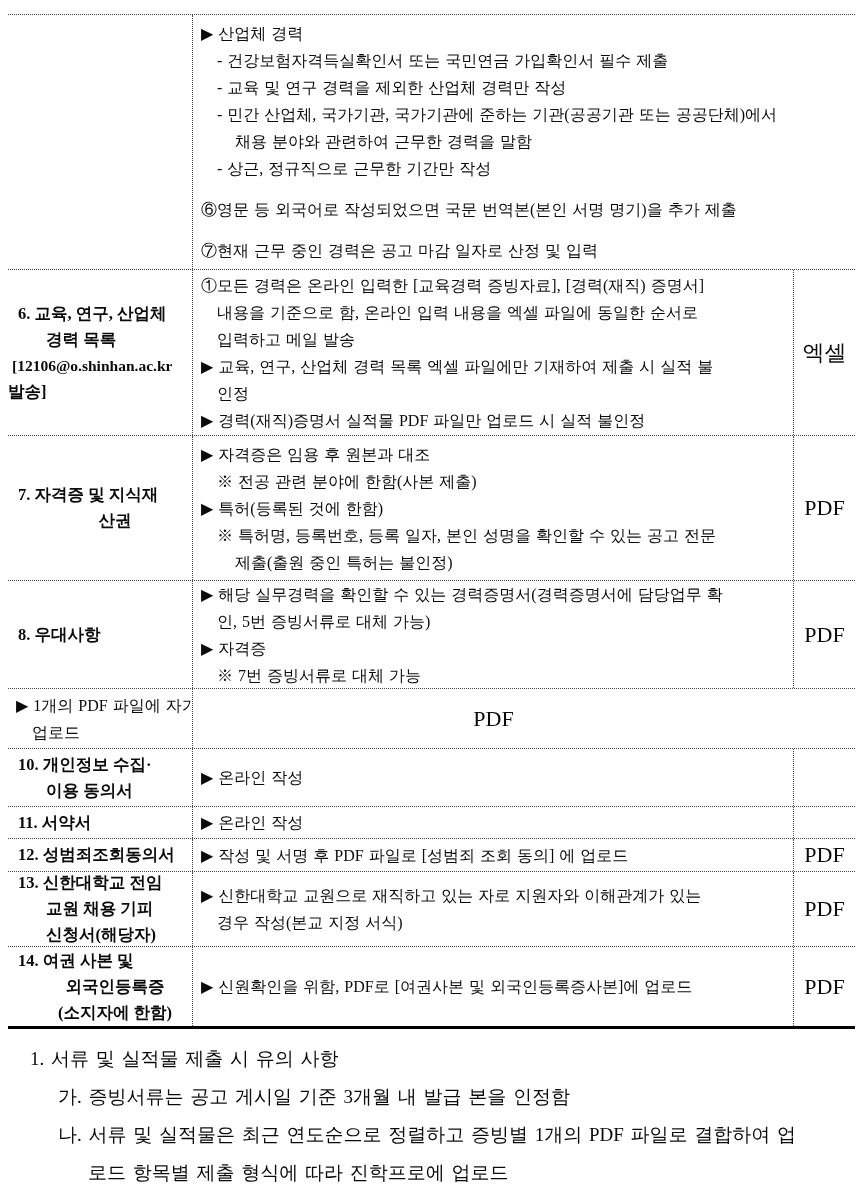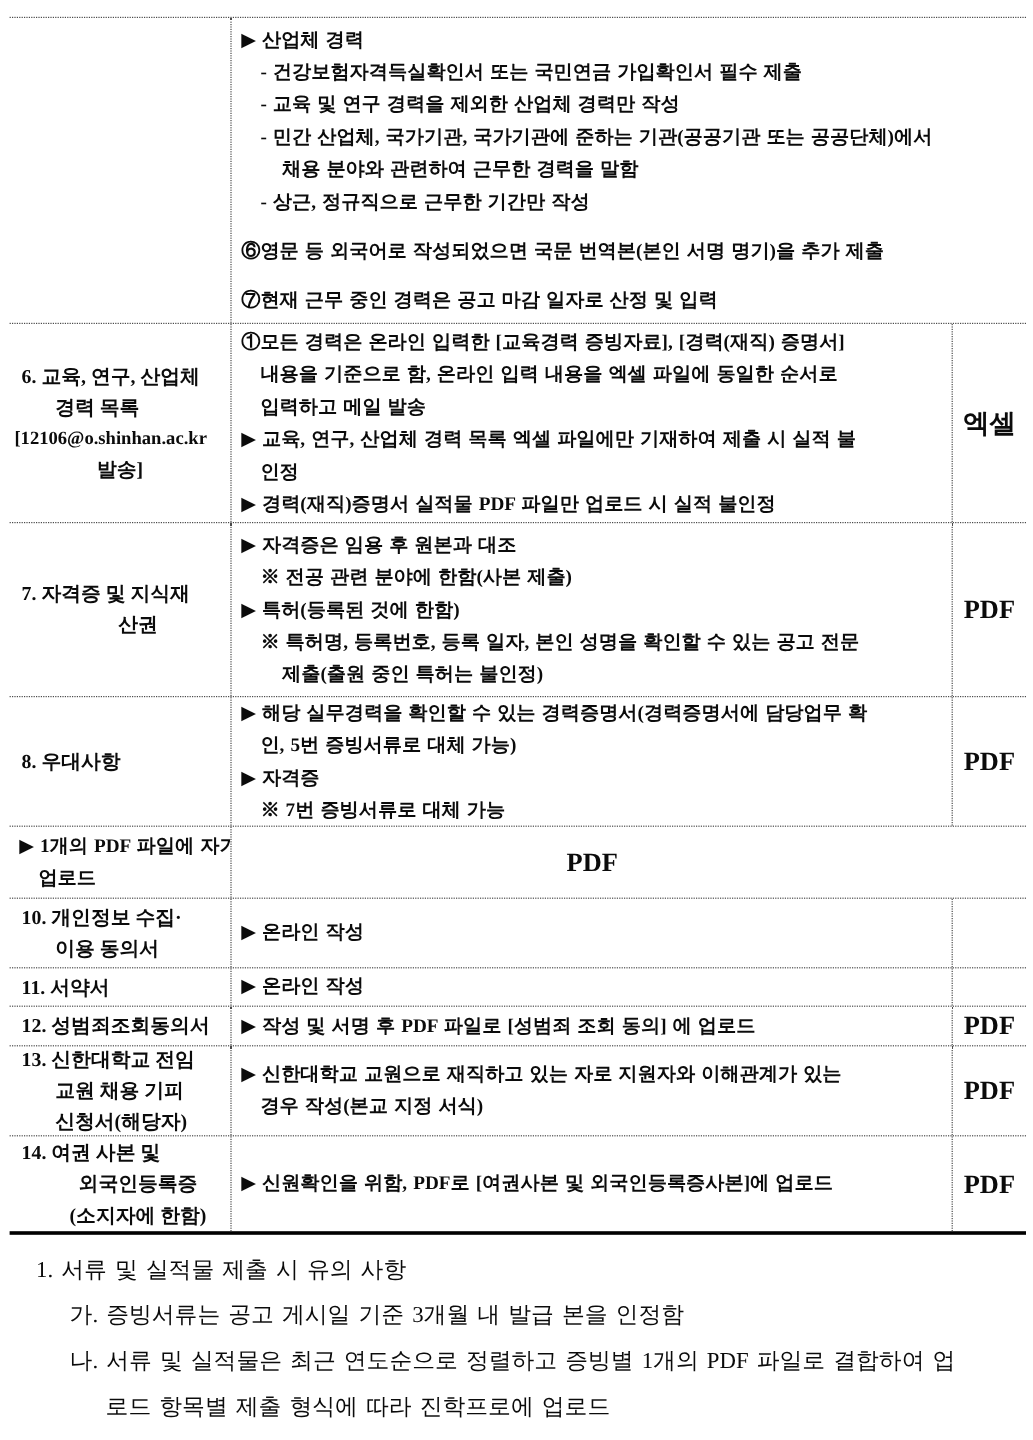--- a/index.html
+++ b/index.html
@@ -14,21 +14,21 @@
     border-bottom:3px solid #000;
     box-sizing:border-box;
   }
   .row{
     display:grid;
     grid-template-columns:185px 601px 61px;
     border-bottom:1px dotted #4a4a4a;
     box-sizing:border-box;
   }
   .row:last-child{border-bottom:none;}
-  .cell{box-sizing:border-box;display:flex;flex-direction:column;justify-content:center;overflow:hidden;font-weight:bold;}
+  .cell{box-sizing:border-box;display:flex;flex-direction:column;justify-content:center;overflow:hidden;}
   .cell-label{
     border-right:1px dotted #4a4a4a;
     font-weight:bold;font-size:16.5px;
   }
   .cell-content{
     border-right:1px dotted #4a4a4a;
     font-size:16px;
   }
   .row.span .cell-content{grid-column:2 / 4;border-right:none;}
   .cell-format{
@@ -38,21 +38,21 @@
   .cl{line-height:27px;white-space:nowrap;word-spacing:1px;}
   .blank{height:14px;}
   .i0{padding-left:8px;}
   .i1{padding-left:24px;}
   .i2{padding-left:42px;}
   .ll{line-height:26px;white-space:nowrap;}
   .L0{padding-left:10px;}
   .La{padding-left:30px;text-align:center;}
   .Lb{padding-left:38px;}
   .Le{padding-left:4px;font-size:15.5px;}
-  .Lc{text-align:center;}
+  .Lc{}
   .h-r1{height:255px;}
   .h-r6{height:166px;}
   .h-r7{height:145px;}
   .h-r8{height:108px;}
   .h-r9{height:60px;}
   .h-r10{height:58px;}
   .h-r11{height:32px;}
   .h-r12{height:33px;}
   .h-r13{height:75px;}
   .h-r14{height:79px;}

